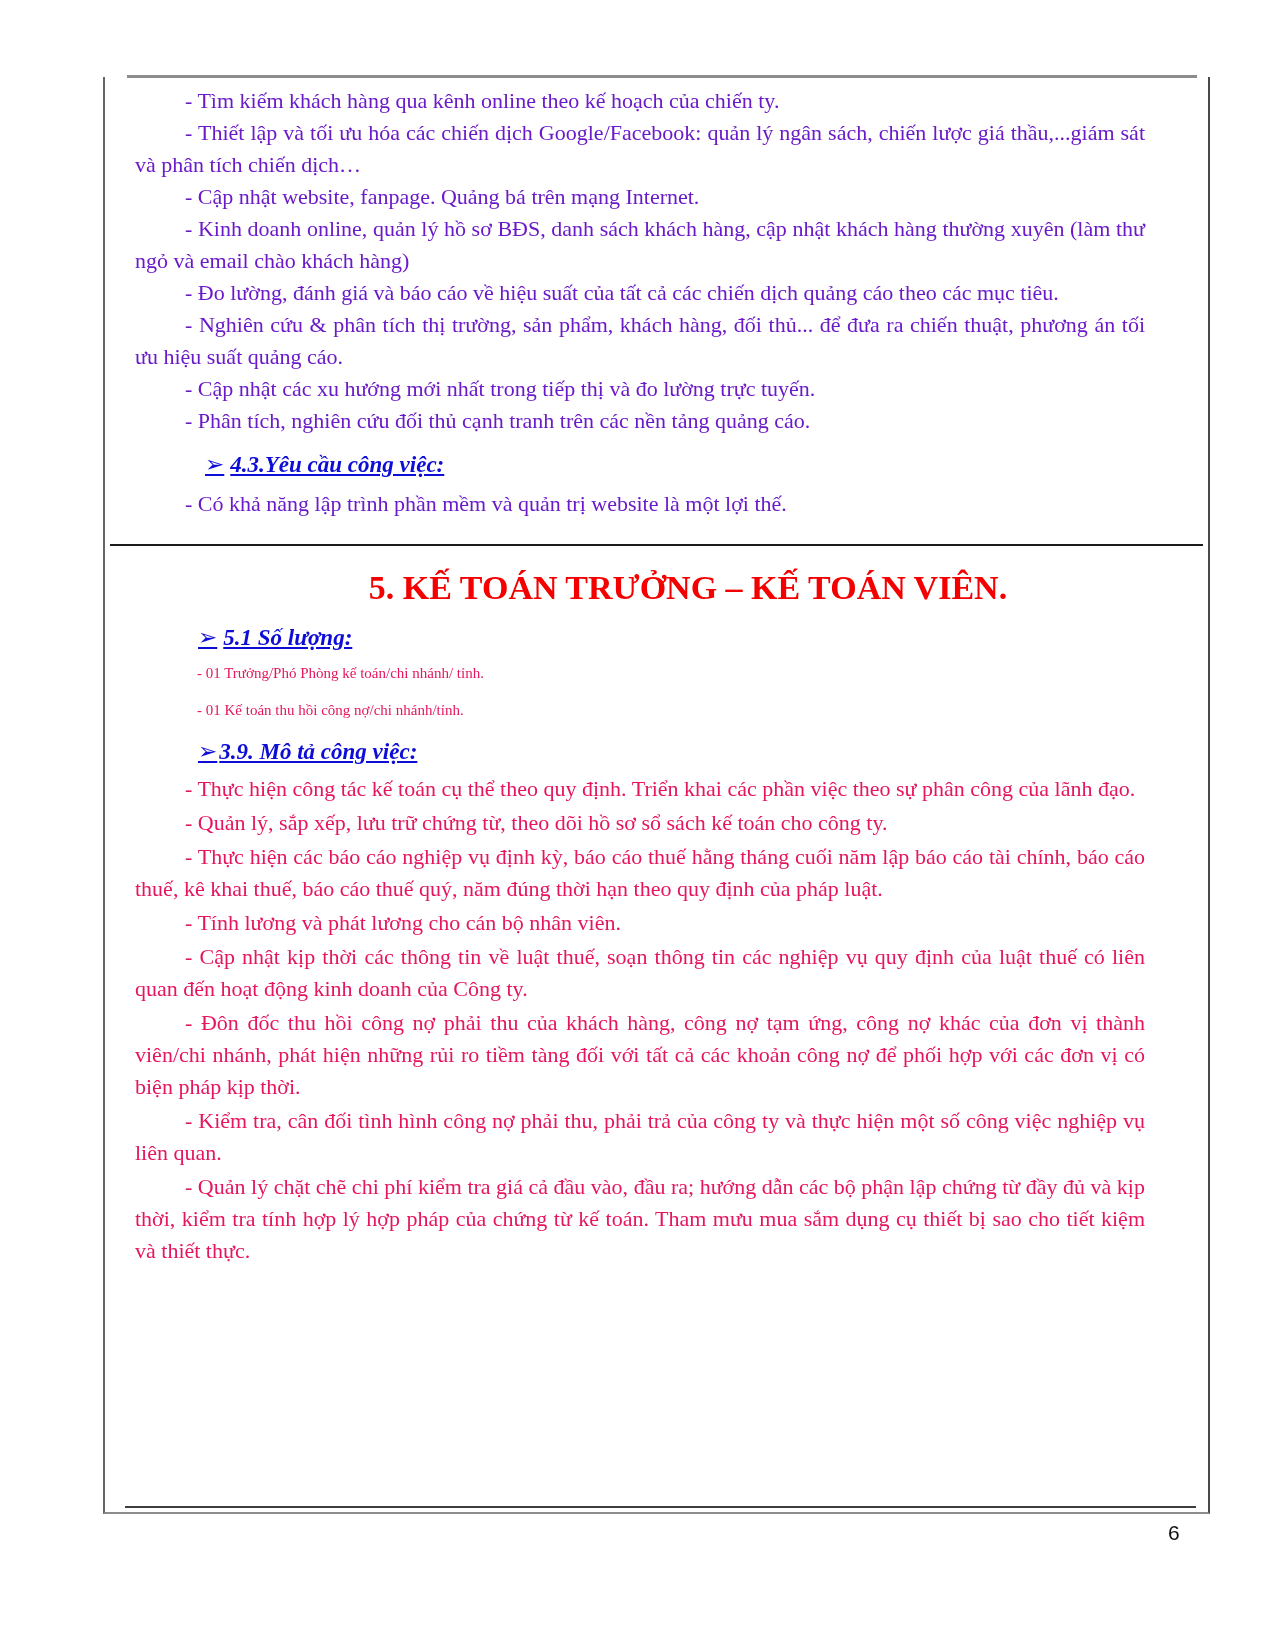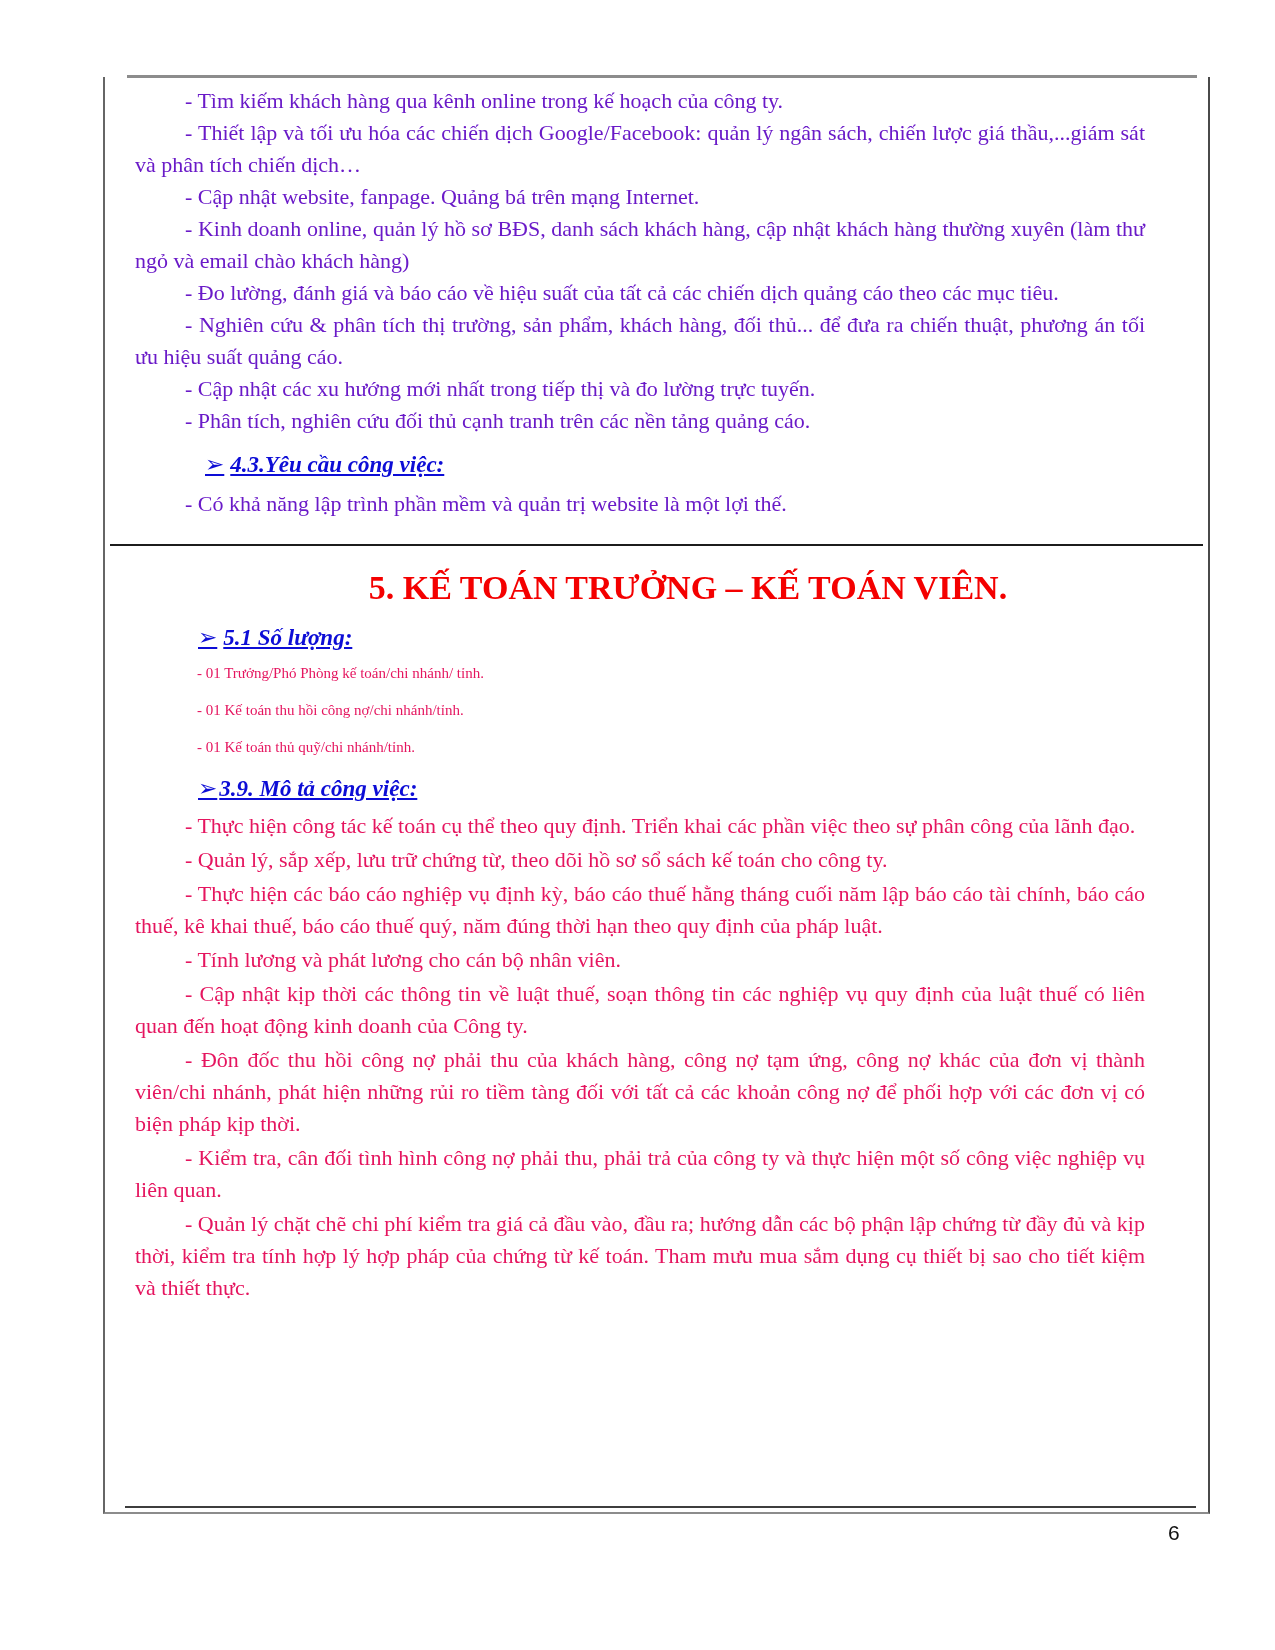--- a/index.html
+++ b/index.html
@@ -96,21 +96,21 @@
   }
 </style>
 </head>
 <body>
 
 <div class="top-rule"></div>
 
 <div class="content-box">
 
   <div class="duties-wrap">
-      <p class="p-body p-purple">- Tìm kiếm khách hàng qua kênh online trong kế hoạch của công ty.</p>
+      <p class="p-body p-purple">- Tìm kiếm khách hàng qua kênh online theo kế hoạch của chiến ty.</p>
       <p class="p-body p-purple">- Thiết lập và tối ưu hóa các chiến dịch Google/Facebook: quản lý ngân sách, chiến lược giá thầu,...giám sát và phân tích chiến dịch…</p>
       <p class="p-body p-purple">- Cập nhật website, fanpage. Quảng bá trên mạng Internet.</p>
       <p class="p-body p-purple">- Kinh doanh online, quản lý hồ sơ BĐS, danh sách khách hàng, cập nhật khách hàng thường xuyên (làm thư ngỏ và email chào khách hàng)</p>
       <p class="p-body p-purple">- Đo lường, đánh giá và báo cáo về hiệu suất của tất cả các chiến dịch quảng cáo theo các mục tiêu.</p>
       <p class="p-body p-purple">- Nghiên cứu &amp; phân tích thị trường, sản phẩm, khách hàng, đối thủ... để đưa ra chiến thuật, phương án tối ưu hiệu suất quảng cáo.</p>
       <p class="p-body p-purple">- Cập nhật các xu hướng mới nhất trong tiếp thị và đo lường trực tuyến.</p>
       <p class="p-body p-purple">- Phân tích, nghiên cứu đối thủ cạnh tranh trên các nền tảng quảng cáo.</p>
     </div>
 
   <p class="h-blue h-43">
@@ -125,21 +125,20 @@
 
   <h2 class="title-red">5. KẾ TOÁN TRƯỞNG – KẾ TOÁN VIÊN.</h2>
 
   <p class="h-blue h-51">
     <span class="arrow">➢</span><span>5.1 Số lượng:</span>
   </p>
 
   <div class="qty-list">
       <p class="p-qty">- 01 Trưởng/Phó Phòng kế toán/chi nhánh/ tỉnh.</p>
       <p class="p-qty">- 01 Kế toán thu hồi công nợ/chi nhánh/tỉnh.</p>
-      <p class="p-qty">- 01 Kế toán thủ quỹ/chi nhánh/tỉnh.</p>
     </div>
 
   <p class="h-blue h-52">
     <span class="arrow">➢</span><span>3.9. Mô tả công việc:</span>
   </p>
 
   <div class="duties-list">
       <p class="p-body p-crimson">- Thực hiện công tác kế toán cụ thể theo quy định. Triển khai các phần việc theo sự phân công của lãnh đạo.</p>
       <p class="p-body p-crimson">- Quản lý, sắp xếp, lưu trữ chứng từ, theo dõi hồ sơ sổ sách kế toán cho công ty.</p>
       <p class="p-body p-crimson">- Thực hiện các báo cáo nghiệp vụ định kỳ, báo cáo thuế hằng tháng cuối năm lập báo cáo tài chính, báo cáo thuế, kê khai thuế, báo cáo thuế quý, năm đúng thời hạn theo quy định của pháp luật.</p>

